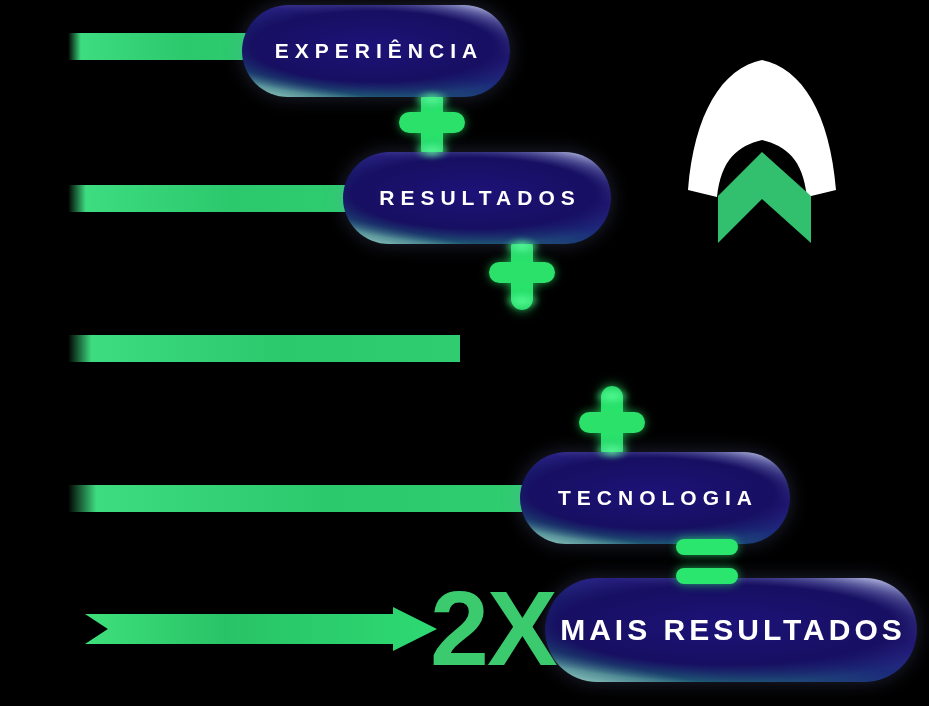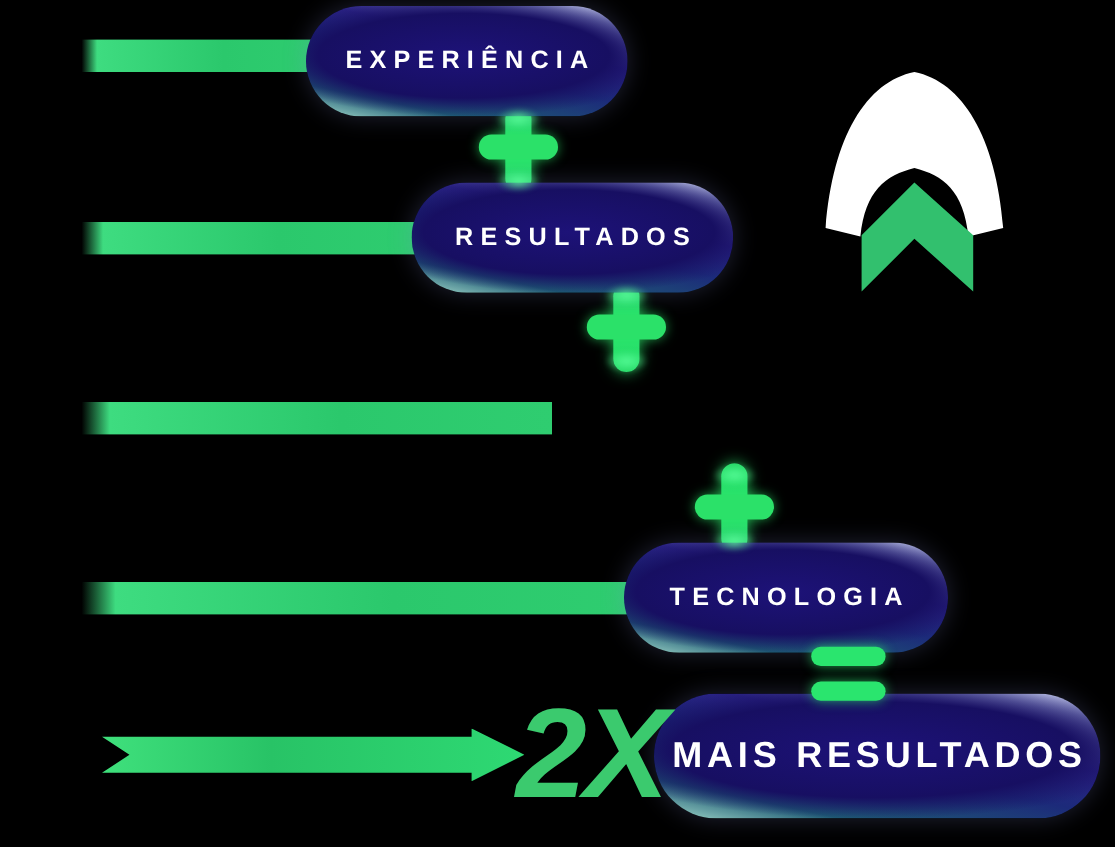--- a/index.html
+++ b/index.html
@@ -34,21 +34,21 @@
     display:flex; align-items:center; justify-content:center;
     background:
       radial-gradient(ellipse 78% 66% at 49% 45%, #1d1278 0%, #170f62 58%, rgba(23,15,98,0) 84%),
       linear-gradient(192deg, #c9cdec 0%, #8287c2 12%, #2c2488 36%, #1c2a7a 55%, #1e5a74 82%, #a8dfce 100%);
     box-shadow:0 0 20px rgba(130,140,210,.25);
   }
   .pill span {
     color:#ffffff; font-weight:800; font-size:21px; letter-spacing:6px;
     padding-left:6px; white-space:nowrap;
   }
-  .p1 { left:255px; top:5px;   width:268px; height:92px;justify-content:center; }
+  .p1 { left:242px; top:5px;   width:268px; height:92px;justify-content:center; }
   .p2 { left:343px; top:152px; width:268px; height:92px; }
   .p3 { left:437px; top:302px; width:268px; height:92px; }
   .p4 { left:520px; top:452px; width:270px; height:92px; }
   .p5 { left:545px; top:578px; width:372px; height:104px; }
   .p5 span { font-size:30px; letter-spacing:4px; padding-left:4px; }
 
   
   .hbar {
     position:absolute; width:66px; height:21px; border-radius:11px; z-index:4;
     background:#2be169; box-shadow:0 0 10px rgba(43,225,105,.65);
@@ -79,21 +79,21 @@
   .arrow {
     position:absolute; left:85px; top:607px; width:352px; height:44px; z-index:1;
     background:linear-gradient(90deg,#3fe07c 0%, #28c366 40%, #2ed973 100%);
     clip-path:polygon(0 16%, 87.5% 16%, 87.5% 0%, 100% 50%, 87.5% 100%, 87.5% 84%, 0 84%, 6.5% 50%);
   }
 
   
   .multiplier {
     position:absolute; left:430px; top:583px; z-index:3;
     font-size:106px; line-height:0.85; font-weight:900;
-    color:#3bca6e; letter-spacing:-2px;font-style:italic;
+    color:#3bca6e; letter-spacing:-2px;
   }
 
   
   .logo { position:absolute; left:686px; top:56px; width:152px; height:190px; z-index:2; }
 </style>
 </head>
 <body>
 
 <div class="stage">
 

